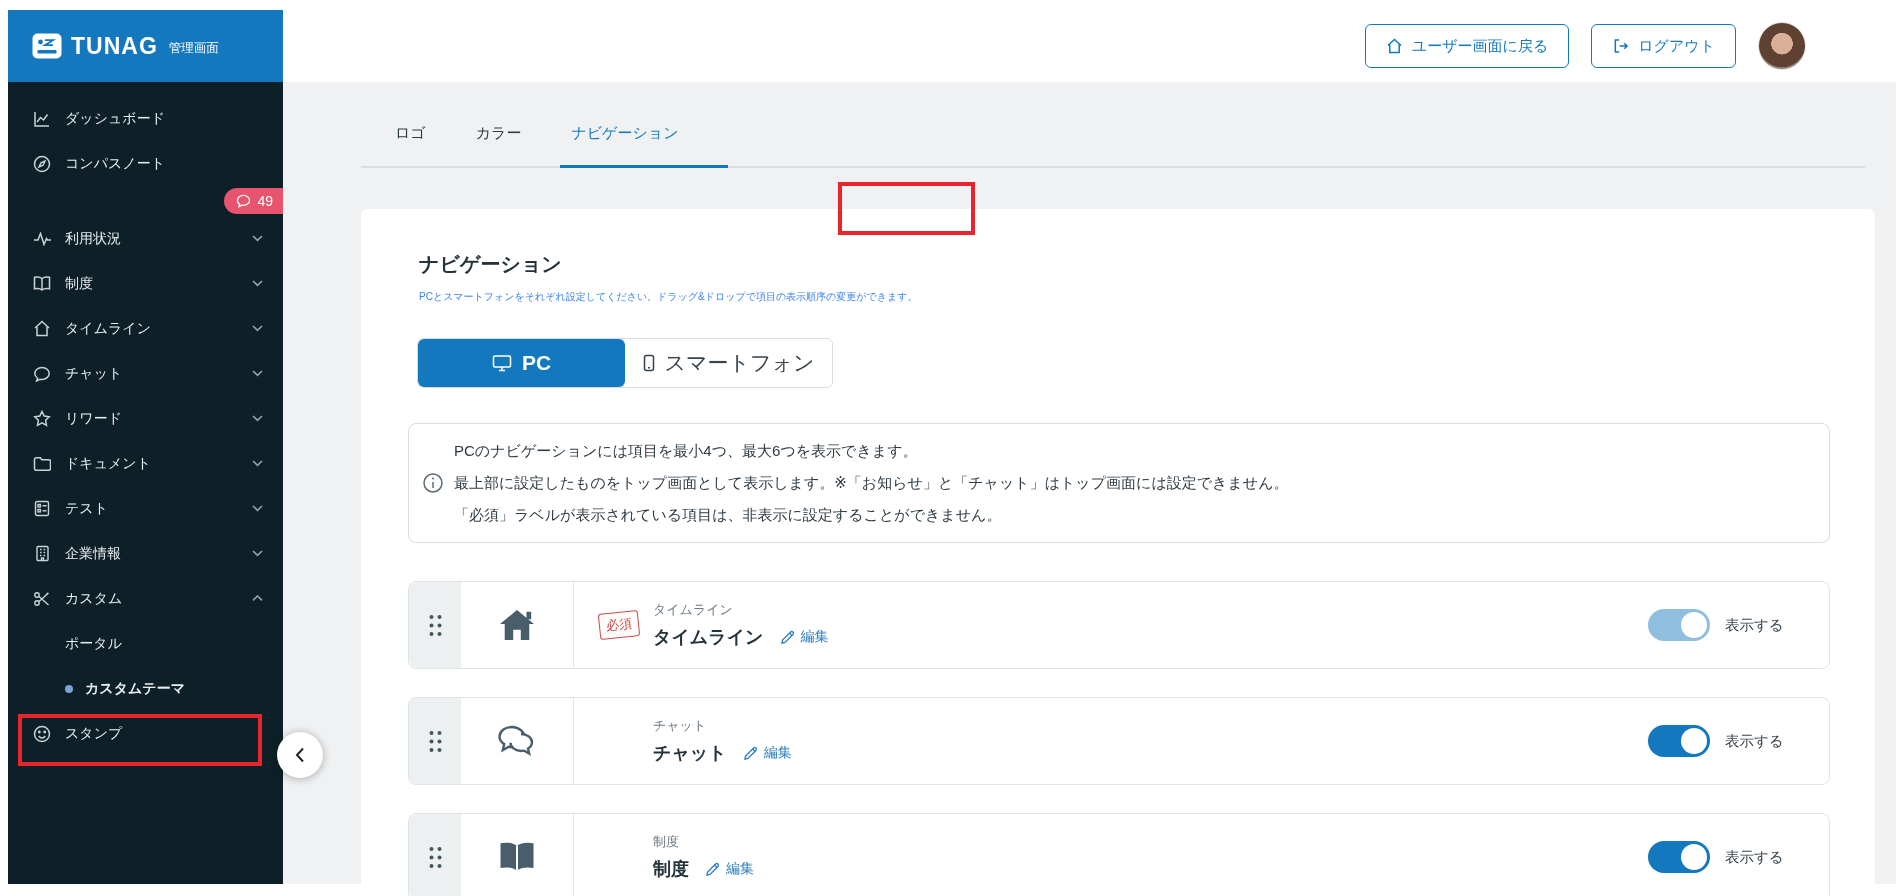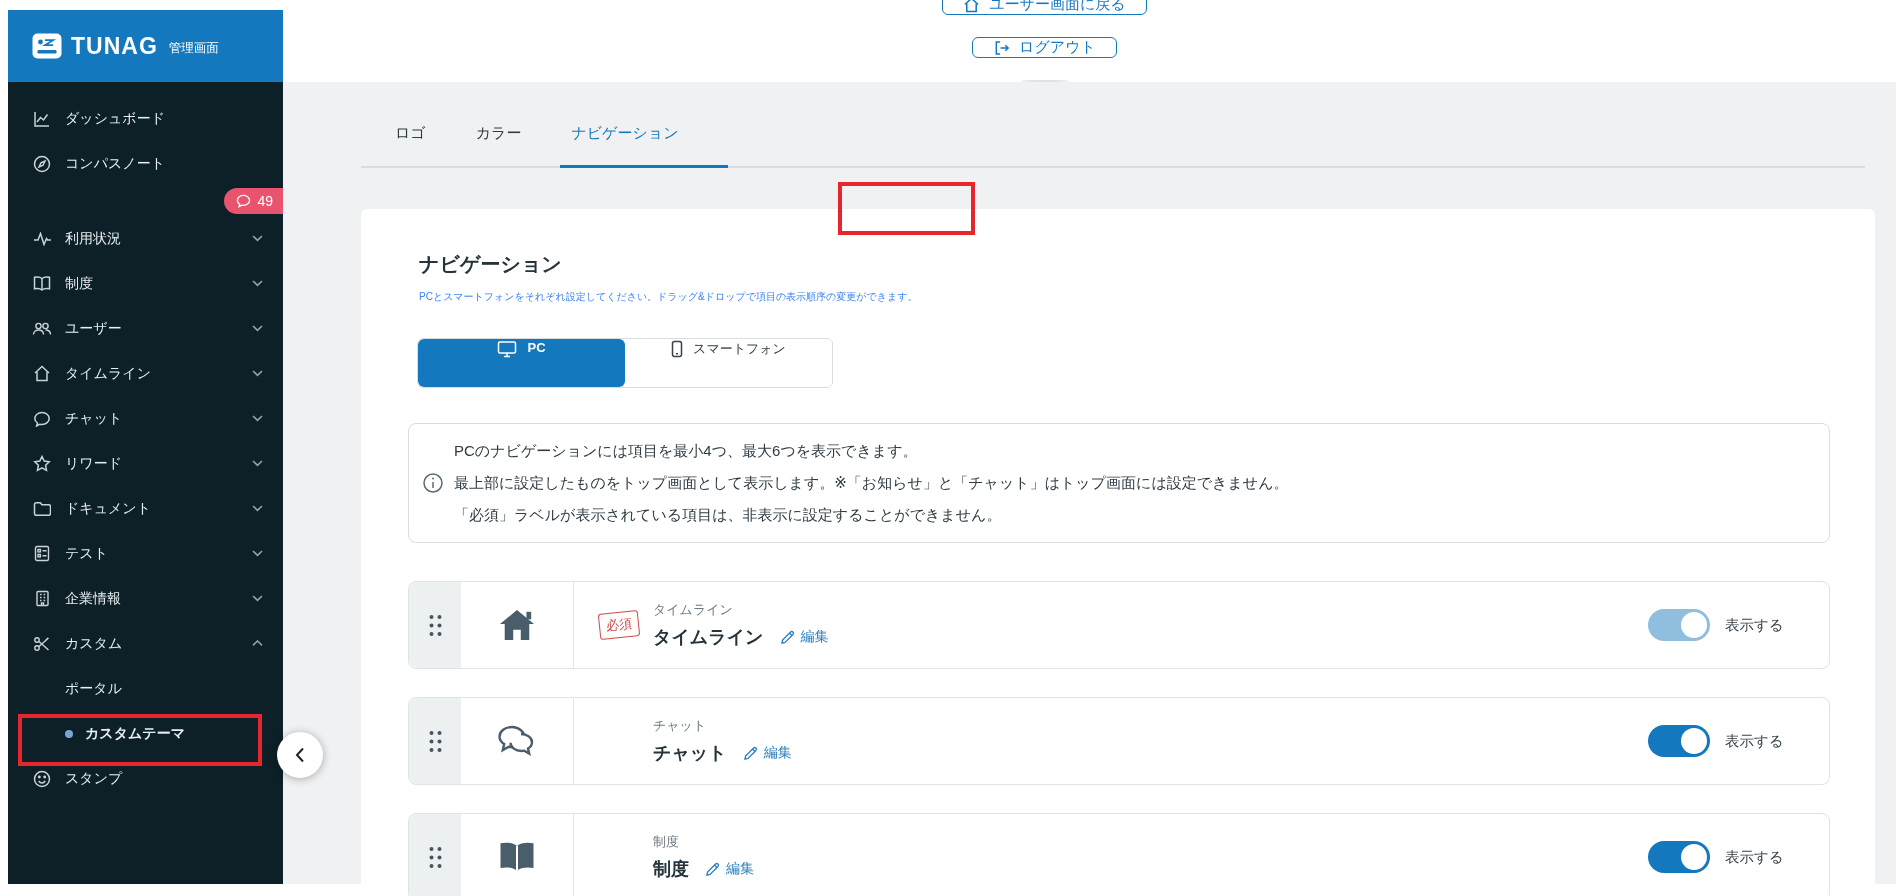--- a/index.html
+++ b/index.html
@@ -35,21 +35,21 @@
                   justify-content:center; color:#222; cursor:pointer; }
 
   
   .annot { position:absolute; border:4px solid #e8242c; z-index:8; pointer-events:none; }
   .annot-sidebar { left:10px; top:704px; width:244px; height:52px; }
   .annot-tab { left:555px; top:100px; width:137px; height:53px; }
 
   
   .topbar { position:absolute; left:275px; right:0; top:0; height:72px; background:#fff;
             display:flex; align-items:center; justify-content:flex-end; gap:22px;
-            padding-right:90px;flex-direction:column; }
+            padding-right:90px; }
   .hbtn { height:44px; border:1.5px solid #1478be; border-radius:6px; background:#fff;
           color:#1478be; font-size:15px; display:flex; align-items:center; gap:9px;
           padding:0 20px; cursor:pointer; font-family:inherit; }
   .avatar { width:48px; height:48px; border-radius:50%; cursor:pointer;
             background: radial-gradient(circle at 50% 45%, #d8b097 0 31%, #5f4132 32% 68%, #8c8177 69%);
             border:1px solid #e2e2e2; }
 
   
   .content { position:absolute; left:275px; right:0; top:72px; bottom:0; }
   .tabs { position:absolute; left:112px; top:42px; display:flex; gap:50px;
@@ -60,22 +60,22 @@
   .tab-underline { position:absolute; left:277px; top:83px; width:168px; height:3px; background:#1478be; }
 
   .card { position:absolute; left:78px; top:127px; width:1514px; height:900px;
           background:#fff; border-radius:6px; }
   .card-inner { padding:42px 45px 40px 47px; }
   .panel-title { margin:0 0 8px 11px; font-size:20px; font-weight:700; color:#25333b; }
   .panel-desc { margin:0 0 4px 11px; font-size:10px; color:#3b82f6; line-height:22px; }
 
   .segmented { margin:30px 0 0 9px; display:flex; width:416px; height:50px;
                border-radius:6px; overflow:hidden; border:1px solid #d9dde0; background:#fff; }
-  .seg { flex:1; display:flex; align-items:flex-start; justify-content:center; gap:10px;
-         font-size:13px; color:#37434b; cursor:pointer; background:#fff; border:none;
+  .seg { flex:1; display:flex; align-items:center; justify-content:center; gap:10px;
+         font-size:21px; color:#37434b; cursor:pointer; background:#fff; border:none;
          font-family:inherit; }
   .seg.active { background:#1478be; color:#fff; font-weight:700; border-radius:6px; }
 
   .infobox { margin-top:35px; border:1px solid #d9dde0; border-radius:8px; background:#fff;
              display:flex; align-items:center; padding:11px 12px 11px 13px; width:1422px; }
   .infobox .iicon { flex:0 0 22px; margin-right:10px; color:#5c6b73; display:flex; }
   .infolines { font-size:15px; color:#2e3b43; line-height:32px; }
 
   .nav-row { position:relative; margin-top:38px; width:1422px; height:88px;
              border:1px solid #dfe3e5; border-radius:8px; background:#fff;
@@ -177,36 +177,20 @@
           </span>
         <span class="lbl">制度</span>
         <span class="chev">
             <svg width="11" height="7" viewBox="0 0 11 7" fill="none" stroke="currentColor" stroke-width="1.6">
               <polyline points="1,1 5.5,5.3 10,1"></polyline>
             </svg>
           </span>
       </div>
       <div class="sb-item">
         <span class="icn">
-            <svg width="20" height="15" viewBox="0 0 20 15" fill="none" stroke="currentColor" stroke-width="1.4">
-              <circle cx="6.5" cy="5" r="2.6"></circle>
-              <circle cx="13.5" cy="5" r="2.6"></circle>
-              <path d="M1.5 13.5 c0-2.8 2.2-4.5 5-4.5 s5 1.7 5 4.5"></path>
-              <path d="M13.5 9 c2.8 0 5 1.7 5 4.5"></path>
-            </svg>
-          </span>
-        <span class="lbl">ユーザー</span>
-        <span class="chev">
-            <svg width="11" height="7" viewBox="0 0 11 7" fill="none" stroke="currentColor" stroke-width="1.6">
-              <polyline points="1,1 5.5,5.3 10,1"></polyline>
-            </svg>
-          </span>
-      </div>
-      <div class="sb-item">
-        <span class="icn">
             <svg width="18" height="17" viewBox="0 0 18 17" fill="none" stroke="currentColor" stroke-width="1.5">
               <path d="M2 8 L9 1.5 16 8"></path>
               <path d="M4 7 V15.5 h10 V7"></path>
             </svg>
           </span>
         <span class="lbl">タイムライン</span>
         <span class="chev">
             <svg width="11" height="7" viewBox="0 0 11 7" fill="none" stroke="currentColor" stroke-width="1.6">
               <polyline points="1,1 5.5,5.3 10,1"></polyline>
             </svg>

